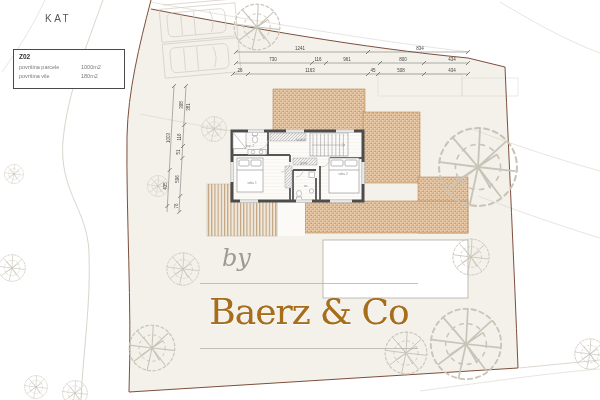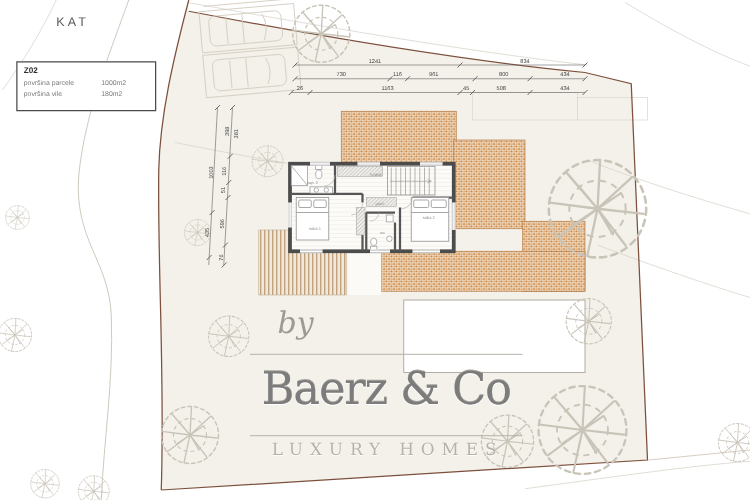--- a/index.html
+++ b/index.html
@@ -14,21 +14,21 @@
   .info-code{font-size:6.5px;font-weight:bold;color:#2f2f2f;margin-bottom:3px;}
   .info-row{display:flex;font-size:5.5px;color:#7a7a78;line-height:9px;}
   .info-row .lbl{width:62px;}
   .watermark{position:absolute;left:0;top:0;width:600px;height:400px;pointer-events:none;opacity:.92;}
   .wm-by{position:absolute;left:222px;top:244px;font-family:"DejaVu Serif",serif;
          font-style:italic;font-size:24px;color:#96938b;}
   .wline{position:absolute;height:1px;background:#b5b2a9;opacity:.85;}
   .wline1{left:200px;top:283px;width:218px;}
   .wline2{left:200px;top:348px;width:218px;}
   .wm-brand{position:absolute;left:200px;top:291px;width:218px;text-align:center;
-            font-family:"DejaVu Serif",serif;font-size:36px;letter-spacing:-1px;color:#737373;
+            font-family:"DejaVu Serif",serif;font-size:36px;letter-spacing:-1px;color:#a16207;
             text-shadow:0 1px 0 #ffffff,0 -0.5px 0 #a19e95;white-space:nowrap;}
   .wm-tag{position:absolute;left:198px;top:352px;width:224px;text-align:center;
           font-family:"DejaVu Serif",serif;font-size:13.5px;letter-spacing:5.5px;color:#b0ada5;
           text-shadow:0 1px 0 #fff;white-space:nowrap;}
 </style>
 </head>
 <body>
 
 <div id="stage">
 
@@ -282,16 +282,15 @@
       <span class="lbl">površina vile</span>
       <span class="val">180m2</span>
     </div>
   </div>
 
   <div class="watermark">
     <div class="wm-by">by</div>
     <div class="wline wline1"></div>
     <div class="wm-brand">Baerz &amp; Co</div>
     <div class="wline wline2"></div>
-    <div class="wm-tag">LUXURY HOMES</div>
   </div>
 
 </div>
 
 </body></html>

